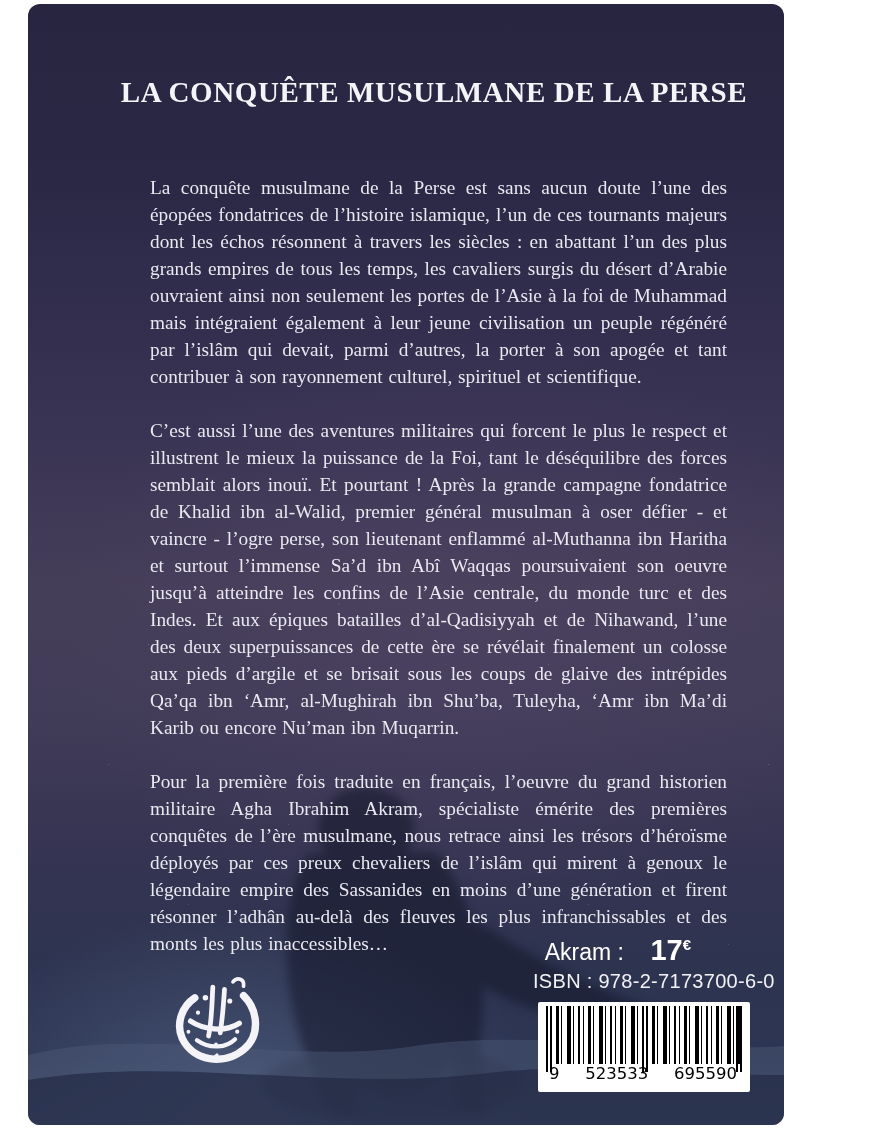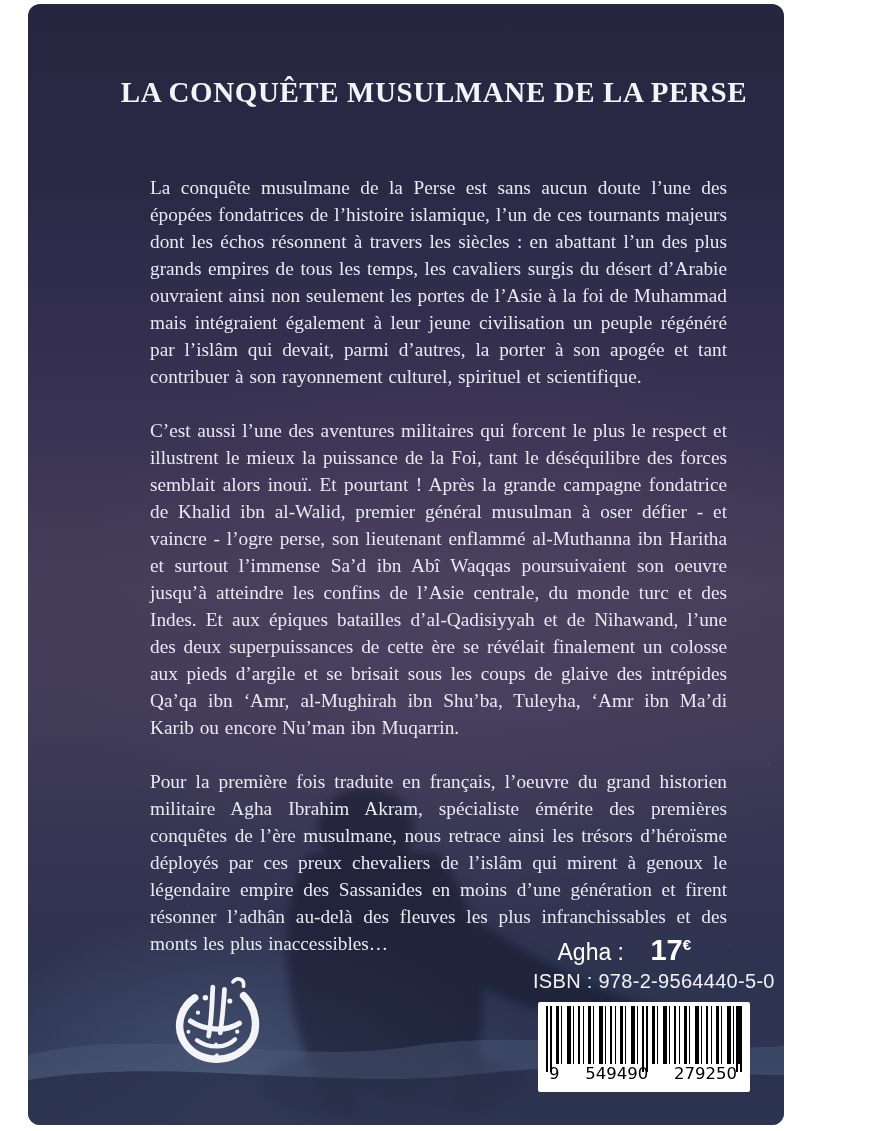--- a/index.html
+++ b/index.html
@@ -96,30 +96,30 @@
   </svg>
 
   <h1 class="title">LA CONQUÊTE MUSULMANE DE LA PERSE</h1>
 
   <div class="blurb">
     <p>La conquête musulmane de la Perse est sans aucun doute l’une des épopées fondatrices de l’histoire islamique, l’un de ces tournants majeurs dont les échos résonnent à travers les siècles : en abattant l’un des plus grands empires de tous les temps, les cavaliers surgis du désert d’Arabie ouvraient ainsi non seulement les portes de l’Asie à la foi de Muhammad mais intégraient également à leur jeune civilisation un peuple régénéré par l’islâm qui devait, parmi d’autres, la porter à son apogée et tant contribuer à son rayonnement culturel, spirituel et scientifique.</p>
     <p>C’est aussi l’une des aventures militaires qui forcent le plus le respect et illustrent le mieux la puissance de la Foi, tant le déséquilibre des forces semblait alors inouï. Et pourtant ! Après la grande campagne fondatrice de Khalid ibn al-Walid, premier général musulman à oser défier - et vaincre - l’ogre perse, son lieutenant enflammé al-Muthanna ibn Haritha et surtout l’immense Sa’d ibn Abî Waqqas poursuivaient son oeuvre jusqu’à atteindre les confins de l’Asie centrale, du monde turc et des Indes. Et aux épiques batailles d’al-Qadisiyyah et de Nihawand, l’une des deux superpuissances de cette ère se révélait finalement un colosse aux pieds d’argile et se brisait sous les coups de glaive des intrépides Qa’qa ibn ‘Amr, al-Mughirah ibn Shu’ba, Tuleyha, ‘Amr ibn Ma’di Karib ou encore Nu’man ibn Muqarrin.</p>
     <p>Pour la première fois traduite en français, l’oeuvre du grand historien militaire Agha Ibrahim Akram, spécialiste émérite des premières conquêtes de l’ère musulmane, nous retrace ainsi les trésors d’héroïsme déployés par ces preux chevaliers de l’islâm qui mirent à genoux le légendaire empire des Sassanides en moins d’une génération et firent résonner l’adhân au-delà des fleuves les plus infranchissables et des monts les plus inaccessibles…</p>
   </div>
 
-  <div class="price"><span>Agha :</span>&nbsp;<span class="amount">17</span><span class="euro">€</span></div>
+  <div class="price"><span>Akram :</span>&nbsp;<span class="amount">17</span><span class="euro">€</span></div>
 
-  <div class="isbn">ISBN : 978-2-9564440-5-0</div>
+  <div class="isbn">ISBN : 978-2-7173700-6-0</div>
 
   <div class="barcode">
     <div class="bars"></div>
     <div class="digits">
       <span>9</span>
-      <span>549490</span>
-      <span>279250</span>
+      <span>523533</span>
+      <span>695590</span>
     </div>
   </div>
 
   <svg class="logo" viewBox="0 0 100 100" aria-hidden="true">
     <g fill="none" stroke="#f4f3f8" stroke-linecap="round">
       <path d="M76 28 C 90 42 92 66 76 79 C 58 94 28 90 18 68 C 12 54 18 38 30 30" stroke-width="7"></path>
       <path d="M47 20 C 46 38 46 52 43 66" stroke-width="4.5"></path>
       <path d="M58 22 C 57 38 56 50 54 63" stroke-width="4.5"></path>
       <path d="M26 52 C 38 60 58 63 72 54" stroke-width="5"></path>
       <path d="M32 70 C 45 79 60 77 68 69" stroke-width="4"></path>

